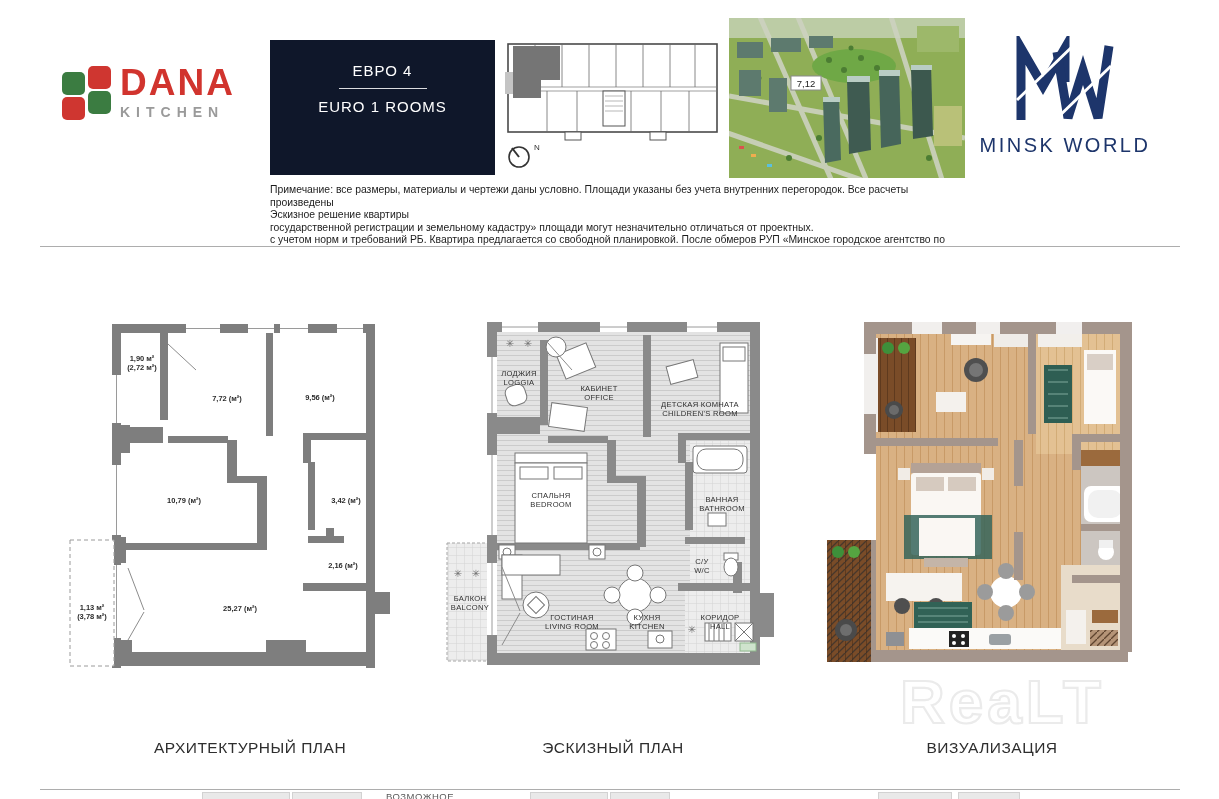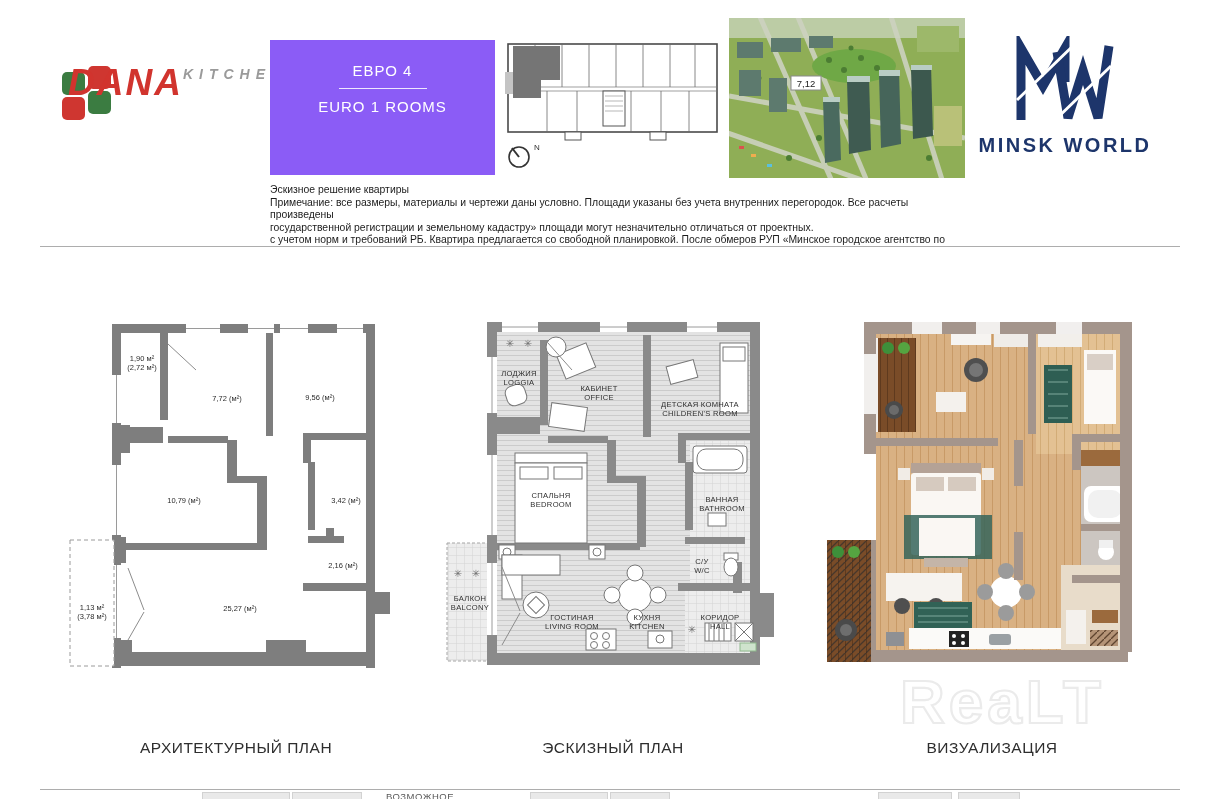--- a/index.html
+++ b/index.html
@@ -3,31 +3,31 @@
 <meta charset="utf-8">
 <style>
   html,body{margin:0;padding:0;background:#fff;}
   #page{position:relative;width:1219px;height:799px;background:#ffffff;overflow:hidden;
         font-family:"Liberation Sans", sans-serif;}
   .abs{position:absolute;}
   
   .dana{left:62px;top:64px;width:210px;height:70px;display:flex;align-items:flex-start;}
   .dana-squares{position:relative;width:52px;height:58px;margin-right:6px;}
   .sq{position:absolute;width:23px;height:23px;border-radius:5px;}
-  .dana-text{display:flex;font-style:italic;}
+  .dana-text{display:flex;flex-direction:column;}
   .dana-name{font-size:37px;font-weight:700;color:#d1342e;letter-spacing:2px;line-height:38px;transform:scaleY(.98);}
   .dana-sub{font-size:14px;font-weight:700;color:#9a9a9a;letter-spacing:6px;margin-top:2px;}
-  .navy-badge{left:270px;top:40px;width:225px;height:135px;background:#8b5cf6;color:#fff;text-align:center;}
+  .navy-badge{left:270px;top:40px;width:225px;height:135px;background:#0f172a;color:#fff;text-align:center;}
   .navy-badge .t1{margin-top:22px;font-size:15px;letter-spacing:1px;}
   .navy-badge .sep{width:88px;height:1px;background:rgba(255,255,255,.85);margin:9px auto;}
   .navy-badge .t2{font-size:15px;letter-spacing:1px;}
   .floorplate{left:505px;top:42px;width:215px;height:134px;}
   .aerial{left:729px;top:18px;width:240px;height:160px;}
   .mw{left:975px;top:36px;width:180px;height:132px;text-align:center;}
-  .mw-name{font-size:20px;font-weight:700;color:#1d356b;letter-spacing:2.5px;margin-top:4px;}
+  .mw-name{font-size:20px;font-weight:400;color:#1d356b;letter-spacing:2.5px;margin-top:4px;}
   .disclaimer{left:270px;top:184px;width:700px;font-size:10.4px;line-height:12.6px;color:#1c1c1c;}
   .hr-line{height:1px;background:#adadad;}
   
   .caption{top:739px;width:280px;text-align:center;font-size:15.5px;color:#2e2e2e;letter-spacing:.5px;}
   
   .panel{background:#fff;}
   .watermark{left:900px;top:666px;width:260px;font-size:62px;font-weight:700;letter-spacing:4px;
              color:transparent;-webkit-text-stroke:2.2px #ebebeb;text-stroke:2.2px #ebebeb;}
   
   .foot-box{top:792px;height:10px;background:#e9e9e9;border:1px solid #d2d2d2;}
@@ -160,29 +160,29 @@
       </g>
       <g stroke="#ffffff" stroke-width="3">
         <line x1="2" y1="60" x2="62" y2="2"></line>
         <line x1="36" y1="84" x2="96" y2="26"></line>
       </g>
     </svg>
     <div class="mw-name">MINSK WORLD</div>
   </div>
 
   <div class="abs disclaimer">
+    <div>Примечание: все размеры, материалы и чертежи даны условно. Площади указаны без учета внутренних перегородок. Все расчеты произведены</div>
     <div>Эскизное решение квартиры</div>
-    <div>Примечание: все размеры, материалы и чертежи даны условно. Площади указаны без учета внутренних перегородок. Все расчеты произведены</div>
     <div>государственной регистрации и земельному кадастру» площади могут незначительно отличаться от проектных.</div>
     <div>с учетом норм и требований РБ. Квартира предлагается со свободной планировкой. После обмеров РУП «Минское городское агентство по</div>
   </div>
 
   <div class="abs hr-line" style="left:40px;top:246px;width:1140px;"></div>
 
-  <div class="abs panel" style="left:68px;top:322px;width:322px;height:346px;">
+  <div class="abs panel" style="left:68px;top:322px;width:322px;height:346px;font-weight:bold;">
     <svg width="322" height="346" viewBox="0 0 322 346">
       <g fill="#7e7e7e">
         <rect x="44" y="2" width="262" height="9"></rect>
         <rect x="44" y="2" width="9" height="344"></rect>
         <rect x="44" y="330" width="263" height="14"></rect>
         <rect x="298" y="2" width="9" height="344"></rect>
         <rect x="307" y="270" width="15" height="22"></rect>
         <rect x="198" y="318" width="40" height="14"></rect>
         <rect x="44" y="103" width="18" height="28"></rect>
         <rect x="44" y="215" width="14" height="26"></rect>
@@ -522,21 +522,21 @@
         <circle cx="14" cy="242" r="6" fill="#3e8f3a"></circle>
           <circle cx="30" cy="242" r="6" fill="#55a441"></circle>
         <circle cx="22" cy="320" r="11" fill="#4a4a4a"></circle>
           <circle cx="22" cy="320" r="6" fill="#6e6e6e"></circle>
       </g>
     </svg>
   </div>
 
   <div class="abs watermark">ReaLT</div>
 
-  <div class="abs caption" style="left:96px;">АРХИТЕКТУРНЫЙ ПЛАН</div>
+  <div class="abs caption" style="left:110px;">АРХИТЕКТУРНЫЙ ПЛАН</div>
   <div class="abs caption" style="left:473px;">ЭСКИЗНЫЙ ПЛАН</div>
   <div class="abs caption" style="left:852px;">ВИЗУАЛИЗАЦИЯ</div>
 
   <div class="abs hr-line" style="left:40px;top:789px;width:1140px;"></div>
   <div class="abs foot-box" style="left:202px;width:86px;"></div>
   <div class="abs foot-box" style="left:292px;width:68px;"></div>
   <div class="abs foot-text" style="left:360px;">ВОЗМОЖНОЕ</div>
   <div class="abs foot-box" style="left:530px;width:76px;"></div>
   <div class="abs foot-box" style="left:610px;width:58px;"></div>
   <div class="abs foot-box" style="left:878px;width:72px;"></div>

